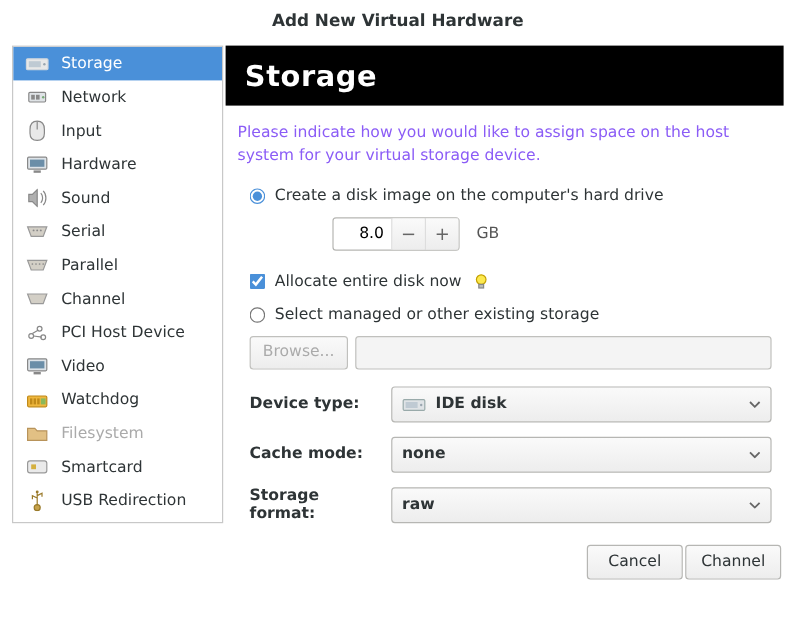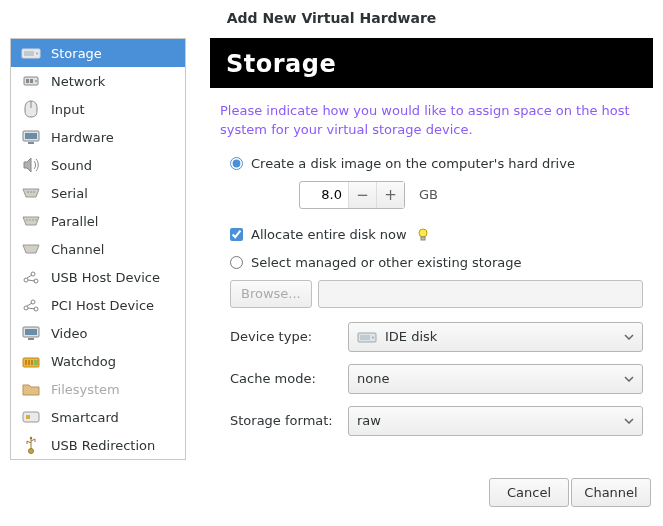--- a/index.html
+++ b/index.html
@@ -1,20 +1,20 @@
 <!DOCTYPE html>
 <html><head>
 <meta charset="utf-8">
 <style>
 * { box-sizing: border-box; margin: 0; padding: 0; font-family: "DejaVu Sans", "Cantarell", sans-serif; }
 body { background: #fff; width: 663px; height: 526px; overflow: hidden; color: #2e3436; font-size: 13px; }
 
 .window { width: 663px; height: 410px; display: flex; flex-direction: column; }
 .titlebar { text-align: center; padding: 10px 0 12px; font-weight: bold; font-size: 14px; color: #2e3436; }
-.content { flex: 1; display: flex; padding: 0 10px 8px 10px; gap: 24px; }
+.content { flex: 1; display: flex; padding: 0 10px 8px 10px; gap: 2px; }
 
 .sidebar { width: 176px; border: 1px solid #c8c8c8; background: #fff; overflow: hidden; }
 .sidebar-item { display: flex; align-items: center; gap: 10px; padding: 6px 10px; cursor: pointer; height: 28px; }
 .sidebar-item .icw { width: 20px; height: 18px; display: flex; align-items: center; justify-content: center; }
 .sidebar-item.selected { background: #4a90d9; color: #fff; }
 .sidebar-item .lbl { font-size: 13px; }
 .sidebar-item.disabled .lbl { color: #aaa; }
 
 .main { flex: 1; display: flex; flex-direction: column; }
 .hero { background: #000; color: #fff; padding: 12px 16px 10px; font-size: 24px; font-weight: 600; letter-spacing: 0.5px; }
@@ -29,21 +29,21 @@
 .gb { color: #555; margin-left: 6px; }
 .chk-row { margin: 18px 0 12px 0; }
 .chk { accent-color: #4a90d9; }
 input[type=radio] { accent-color: #4a90d9; }
 .bulb { width: 16px; height: 16px; display: inline-block; vertical-align: middle; }
 
 .browse-row { display: flex; gap: 6px; margin: 6px 0 14px 0; }
 .browse-btn { border: 1px solid #c0c0bd; background: linear-gradient(#fafafa,#ededed); border-radius: 3px; padding: 5px 10px; color: #aaa; font-size: 13px; }
 .path-input { flex: 1; border: 1px solid #c0c0bd; border-radius: 3px; background: #f4f4f4; height: 28px; }
 
-.field-grid { display: grid; grid-template-columns: 110px 1fr; row-gap: 12px; column-gap: 8px; align-items: center; margin-top: 6px; }
+.field-grid { display: grid; grid-template-columns: 110px 1fr; row-gap: 12px; column-gap: 8px; align-items: center; margin-top: 6px; font-weight: bold; }
 .field-label { color: #2e3436; font-size: 13px; }
 .combo { position: relative; border: 1px solid #b6b6b3; border-radius: 3px; background: linear-gradient(#fafafa,#ededed); height: 30px; display: flex; align-items: center; padding: 0 30px 0 8px; cursor: pointer; }
 .combo .chev { position: absolute; right: 8px; top: 50%; transform: translateY(-50%); }
 .combo .cicon { margin-right: 8px; display: flex; }
 
 .footer { display: flex; justify-content: flex-end; gap: 2px; padding: 10px 12px 10px; }
 .btn { border: 1px solid #b6b6b3; background: linear-gradient(#fafafa,#ededed); border-radius: 3px; padding: 6px 0; width: 80px; font-size: 13px; cursor: pointer; color: #2e3436; }
 
 svg { display: block; }
 </style>
@@ -139,31 +139,20 @@
 
       <div class="sidebar-item">
         <span class="icw">
           <svg width="20" height="12" viewBox="0 0 20 12">
               <path d="M2 2h16l-3 8H5z" fill="#d3cfc6" stroke="#999"></path>
             </svg>
         </span>
         <span class="lbl">Channel</span>
       </div>
 
-      <div class="sidebar-item">
-        <span class="icw">
-          <svg width="20" height="16" viewBox="0 0 20 16">
-              <circle cx="5" cy="11" r="2" fill="none" stroke="#888"></circle>
-              <circle cx="12" cy="5" r="2" fill="none" stroke="#888"></circle>
-              <circle cx="15" cy="12" r="2" fill="none" stroke="#888"></circle>
-              <path d="M6 9l5-3M7 11l7 1" stroke="#888" fill="none"></path>
-            </svg>
-        </span>
-        <span class="lbl">USB Host Device</span>
-      </div>
 
       <div class="sidebar-item">
         <span class="icw">
           <svg width="20" height="16" viewBox="0 0 20 16">
               <circle cx="5" cy="11" r="2" fill="none" stroke="#888"></circle>
               <circle cx="12" cy="5" r="2" fill="none" stroke="#888"></circle>
               <circle cx="15" cy="12" r="2" fill="none" stroke="#888"></circle>
               <path d="M6 9l5-3M7 11l7 1" stroke="#888" fill="none"></path>
             </svg>
         </span>

